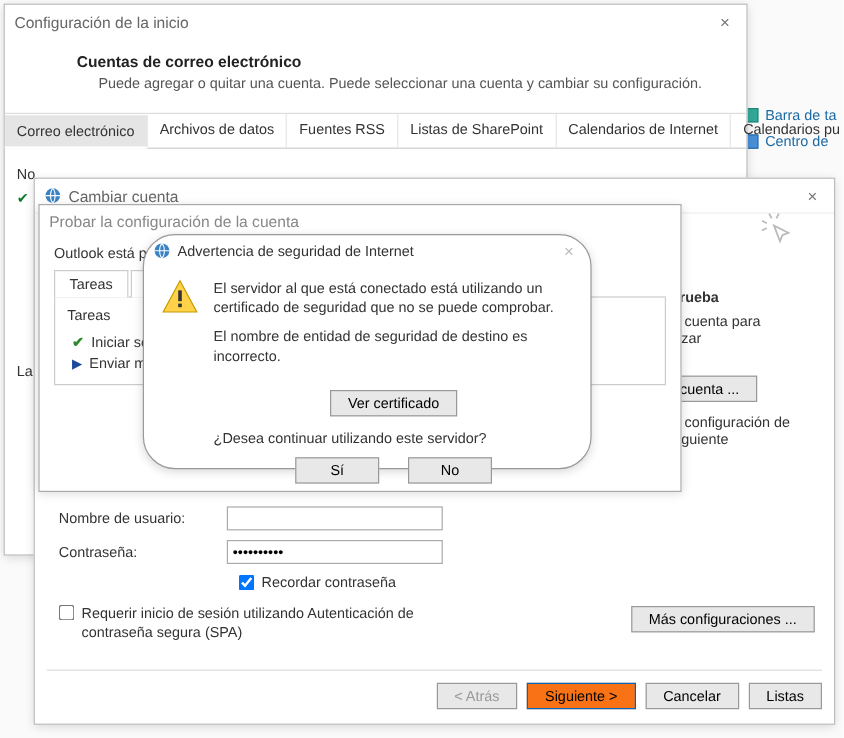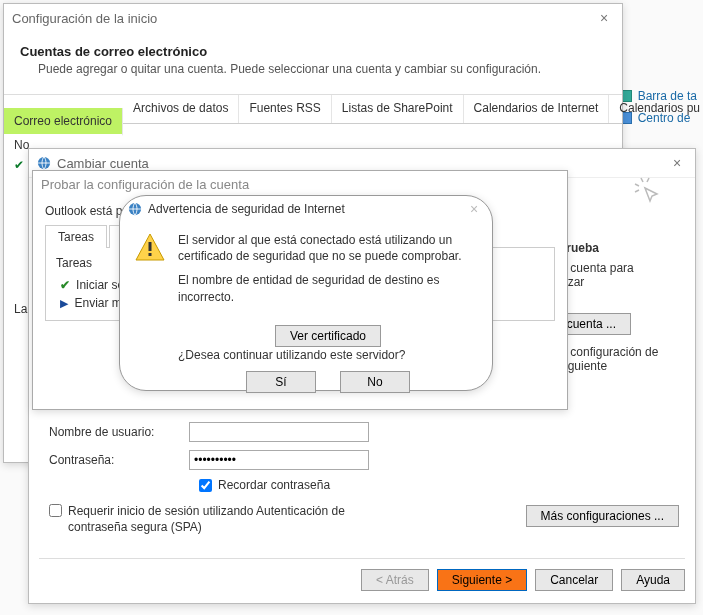--- a/index.html
+++ b/index.html
@@ -11,26 +11,26 @@
 .close-x { margin-left:auto; width:20px; text-align:center; color:#777; cursor:default; font-size:14px; }
 
 
 .sidepanel { position:absolute; right:0; top:85px; font-size:12px; }
 .sidepanel .item { display:flex; align-items:center; gap:6px; padding:4px 6px; color:#1a6aa6; }
 .sq-ico { width:12px; height:12px; background:#3a9; border:1px solid #287; }
 .sq-ico.b { background:#4a90d9; border-color:#2a6fad; }
 
 
 #w1 { left:3px; top:3px; width:620px; height:460px; }
-#w1 .hdr { padding:12px 16px 10px; }
+#w1 .hdr { padding:12px 16px 10px;margin-left:44px; }
 #w1 .hdr b { font-size:13px; color:#222; font-weight:600; }
 #w1 .hdr .sub { padding:3px 0 0 18px; color:#555; }
 .tabs { display:flex; border-top:1px solid #ddd; border-bottom:1px solid #ccc; margin-top:8px; }
 .tab { padding:6px 10px; font-size:12px; color:#333; border-right:1px solid #e5e5e5; cursor:default; white-space:nowrap; }
-.tab.active { background:#bef264; border-bottom:2px solid #fff; position:relative; top:13px; }
+.tab.active { background:#e5e5e5; border-bottom:2px solid #fff; position:relative; top:1px; }
 
 
 #w2 { left:28px; top:148px; width:668px; height:456px; }
 #w2 .titlebar { border-bottom:1px solid #eee; }
 .cursor-icon { position:absolute; right:30px; top:25px; font-size:26px; color:#999; }
 .frow { display:flex; align-items:center; padding:4px 20px; }
 .frow .lbl { width:140px; color:#333; font-size:12px; }
 .frow input[type=text], .frow input[type=password] { width:180px; border:1px solid #aaa; padding:2px 4px; font-size:12px; }
 .chkrow { padding:4px 0 4px 170px; display:flex; align-items:center; gap:6px; }
 .chk2 { padding:8px 20px; display:flex; align-items:flex-start; gap:6px; }
@@ -161,21 +161,21 @@
     <input type="checkbox" style="">
     <span style="max-width:320px; line-height:1.3;">Requerir inicio de sesión utilizando Autenticación de contraseña segura (SPA)</span>
   </div>
 
   <button class="btn more-cfg">Más configuraciones ...</button>
 
   <div class="footer-btns">
     <button class="btn" disabled="" style="color:#999;">&lt; Atrás</button>
     <button class="btn default">Siguiente &gt;</button>
     <button class="btn">Cancelar</button>
-    <button class="btn">Ayuda</button>
+    <button class="btn">Listas</button>
   </div>
 </div>
 
 <div id="w3" class="window">
   <div class="titlebar">
     <span>Probar la configuración de la cuenta</span>
   </div>
   <div class="body">
     <div>Outlook está p</div>
     <div class="inner-tabs">
@@ -214,20 +214,20 @@
           <rect x="14.5" y="10" width="3" height="9" fill="#333"></rect>
           <rect x="14.5" y="21" width="3" height="3" fill="#333"></rect>
         </svg>
     </span>
     <div class="txt" style="flex:1;">
       <p>El servidor al que está conectado está utilizando un certificado de seguridad que no se puede comprobar.</p>
       <p>El nombre de entidad de seguridad de destino es incorrecto.</p>
       <div class="btnrow">
         <button class="btn">Ver certificado</button>
       </div>
-      <p style="">¿Desea continuar utilizando este servidor?</p>
+      <p style="margin-top:10px;">¿Desea continuar utilizando este servidor?</p>
       <div class="btnrow2">
         <button class="btn">Sí</button>
         <button class="btn">No</button>
       </div>
     </div>
   </div>
 </div>
 
 </body></html>

